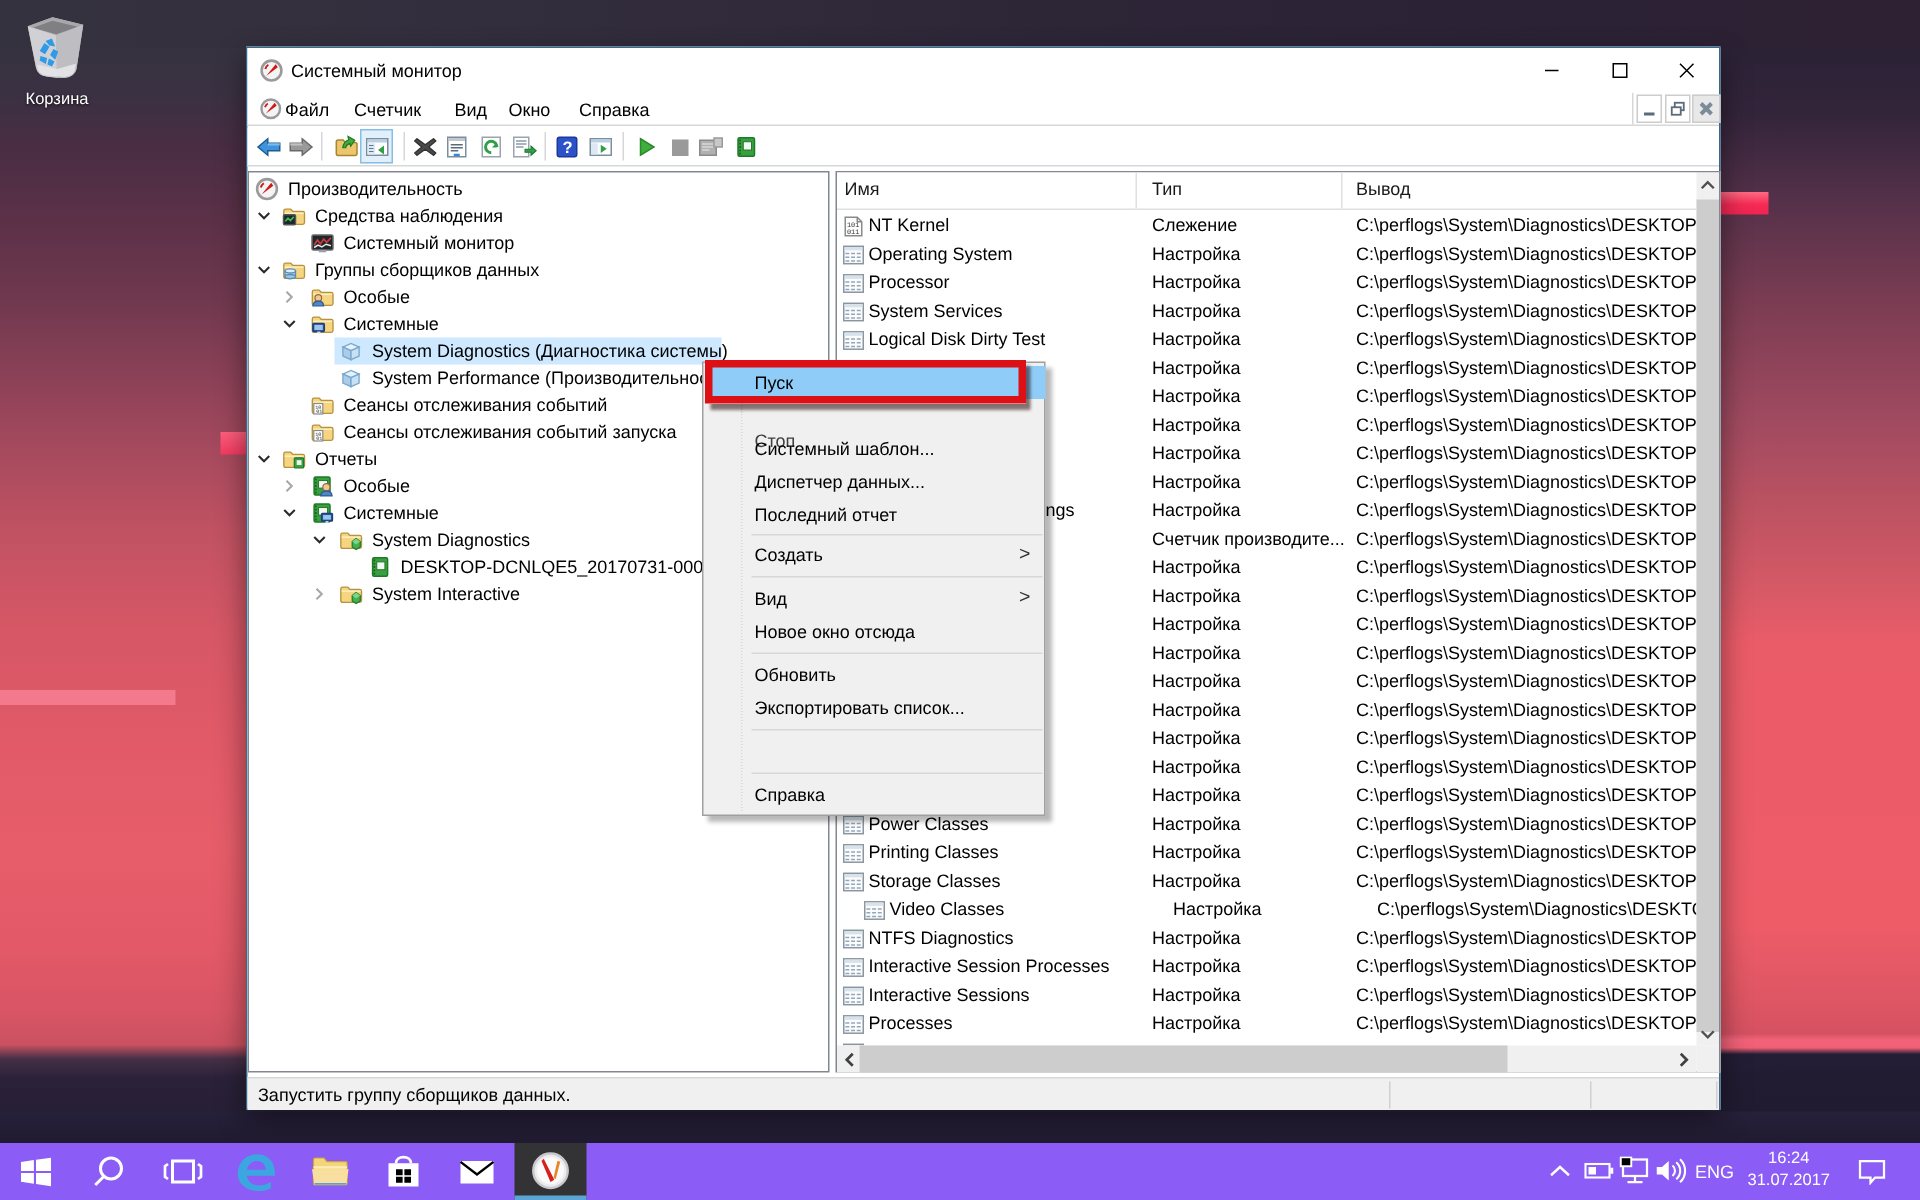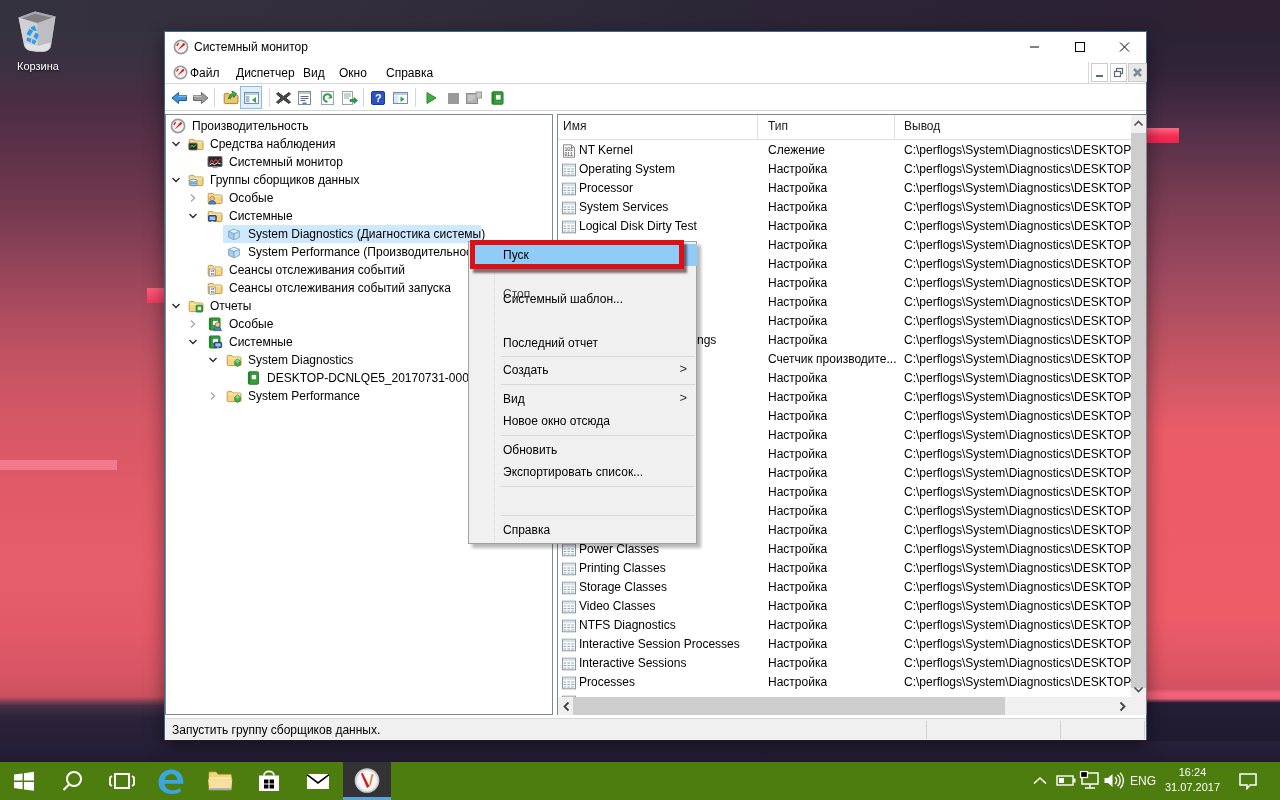--- a/index.html
+++ b/index.html
@@ -57,21 +57,21 @@
   
   #ctxmenu { left:468px; top:241px; width:229px; height:303px; background:#f0f0f0; border:1px solid #a0a0a0;
     box-shadow:4px 4px 3px rgba(0,0,0,.28); }
   .mi { position:absolute; left:1px; width:227px; height:22px; line-height:22px; padding-left:33px; }
   .msep { position:absolute; left:32px; width:194px; height:1px; background:#d7d7d7; }
   .marr { position:absolute; right:10px; top:-1px; font-size:13px; color:#333; font-family:"Liberation Sans",sans-serif; }
   #redbox { left:470px; top:240px; width:214px; height:29px; border:5px solid #dd1016;
     box-shadow:3px 4px 2px rgba(40,5,5,.55); }
 
   
-  #taskbar { left:0; top:762px; width:1280px; height:38px; background:#4d7c0f; }
+  #taskbar { left:0; top:762px; width:1280px; height:38px; background:#8b5cf6; }
   .tb-slot { position:absolute; top:0; width:48px; height:38px; }
   #clock { right:45px; top:3px; width:85px; color:#fff; font-size:11px; text-align:center; line-height:15px; }
 </style>
 </head>
 <body>
 <svg width="0" height="0" style="position:absolute">
 <defs>
 <g id="i-gauge">
   <circle cx="8" cy="8" r="6.6" fill="#f4f4f4" stroke="#9a9a9a" stroke-width="1.7"></circle>
   <path d="M4.4 11.6 L10.8 3.8 L12.2 5.8 Z" fill="#d01818"></path>
@@ -221,21 +221,21 @@
     </svg>
     <svg class="capbtn" style="left:937px;" viewBox="0 0 45 30">
       <path d="M18 10.5 L27 19.5 M27 10.5 L18 19.5" stroke="#000" stroke-width="1"></path>
     </svg>
   </div>
   <div class="abs" id="menubar">
     <svg class="abs" style="left:8px;top:3px;" width="15" height="15" viewBox="0 0 16 16" id="appicon2">
       <use href="#i-gauge"></use>
     </svg>
     <span class="menu-item" style="left:25px;">Файл</span>
-    <span class="menu-item" style="left:71px;">Диспетчер</span>
+    <span class="menu-item" style="left:71px;">Счетчик</span>
     <span class="menu-item" style="left:138px;">Вид</span>
     <span class="menu-item" style="left:174px;text-align:right;">Окно</span>
     <span class="menu-item" style="left:221px;">Справка</span>
     <div class="abs" style="left:923px;top:0;width:1px;height:21px;background:#d7d7d7;"></div>
     <div class="abs" style="left:926px;top:1px;width:17px;height:19px;border:1px solid #ccc;background:#fff;"></div>
     <div class="abs" style="left:945px;top:1px;width:17px;height:19px;border:1px solid #ccc;background:#fff;"></div>
     <div class="abs" style="left:963px;top:1px;width:19px;height:19px;border:1px solid #ccc;background:#e8e8e8;"></div>
     <svg class="abs" style="left:927px;top:1px;" width="15" height="19" viewBox="0 0 15 19">
       <line x1="4" y1="13" x2="11" y2="13" stroke="#5b6b7a" stroke-width="2"></line>
     </svg>
@@ -400,21 +400,21 @@
     <svg class="chev" style="left:42px;top:240px;">
       <use href="#i-chev-open"></use>
     </svg>
     <svg class="tico16" style="left:60px;top:237px;">
       <use href="#i-gfolder"></use>
     </svg>
     <div class="trow" style="left:101px;top:254px;">DESKTOP-DCNLQE5_20170731-000001</div>
     <svg class="tico16" style="left:79px;top:255px;">
       <use href="#i-gbook"></use>
     </svg>
-    <div class="trow" style="left:82px;top:272px;">System Performance</div>
+    <div class="trow" style="left:82px;top:272px;">System Interactive</div>
     <svg class="chev" style="left:42px;top:276px;">
       <use href="#i-chev-closed"></use>
     </svg>
     <svg class="tico16" style="left:60px;top:273px;">
       <use href="#i-gfolder"></use>
     </svg>
   </div>
 
   <div class="abs" id="list" style="left:558px;top:115px;width:573px;height:582px;overflow:hidden;background:#fff;">
     <div class="abs" style="left:0;top:24px;width:573px;height:1px;background:#e0e0e0;"></div>
@@ -545,21 +545,21 @@
       <span class="abs" style="left:346px;">C:\perflogs\System\Diagnostics\DESKTOP-</span>
     </div>
     <div class="lrow" style="left:0;top:463px;width:573px;">
       <svg class="abs" style="left:3px;top:2px;" width="16" height="16">
         <use href="#i-sheet"></use>
       </svg>
       <span class="abs" style="left:21px;">Storage Classes</span>
       <span class="abs" style="left:210px;">Настройка</span>
       <span class="abs" style="left:346px;">C:\perflogs\System\Diagnostics\DESKTOP-</span>
     </div>
-    <div class="lrow" style="left:0;top:482px;width:573px;">
+    <div class="lrow" style="left:14px;top:482px;width:573px;">
       <svg class="abs" style="left:3px;top:2px;" width="16" height="16">
         <use href="#i-sheet"></use>
       </svg>
       <span class="abs" style="left:21px;">Video Classes</span>
       <span class="abs" style="left:210px;">Настройка</span>
       <span class="abs" style="left:346px;">C:\perflogs\System\Diagnostics\DESKTOP-</span>
     </div>
     <div class="lrow" style="left:0;top:501px;width:573px;">
       <svg class="abs" style="left:3px;top:2px;" width="16" height="16">
         <use href="#i-sheet"></use>
@@ -624,20 +624,21 @@
     <div class="abs" style="left:761px;top:2px;width:1px;height:18px;background:#d0d0d0;"></div>
     <div class="abs" style="left:895px;top:2px;width:1px;height:18px;background:#d0d0d0;"></div>
     <div class="abs" style="left:979px;top:2px;width:1px;height:18px;background:#d0d0d0;"></div>
   </div>
 
   <div class="abs" id="ctxmenu">
     <div class="abs" style="left:25px;top:2px;width:1px;height:297px;background:repeating-linear-gradient(180deg,#d8d8d8 0 1px,#f0f0f0 1px 2px);"></div>
     <div class="mi" style="top:2px;background:#8fcdf8;">Пуск</div>
     <div class="mi" style="top:41px;color:#404040;">Стоп</div>
     <div class="mi" style="top:46px;">Системный шаблон...</div>
+    <div class="mi" style="top:68px;">Диспетчер данных...</div>
     <div class="mi" style="top:90px;">Последний отчет</div>
     <div class="msep" style="top:114px;"></div>
     <div class="mi" style="top:117px;">Создать<span class="marr">&gt;</span></div>
     <div class="msep" style="top:142px;"></div>
     <div class="mi" style="top:146px;">Вид<span class="marr">&gt;</span></div>
     <div class="mi" style="top:168px;">Новое окно отсюда</div>
     <div class="msep" style="top:193px;"></div>
     <div class="mi" style="top:219px;">Экспортировать список...</div>
     <div class="mi" style="top:197px;">Обновить</div>
     <div class="msep" style="top:244px;"></div>

